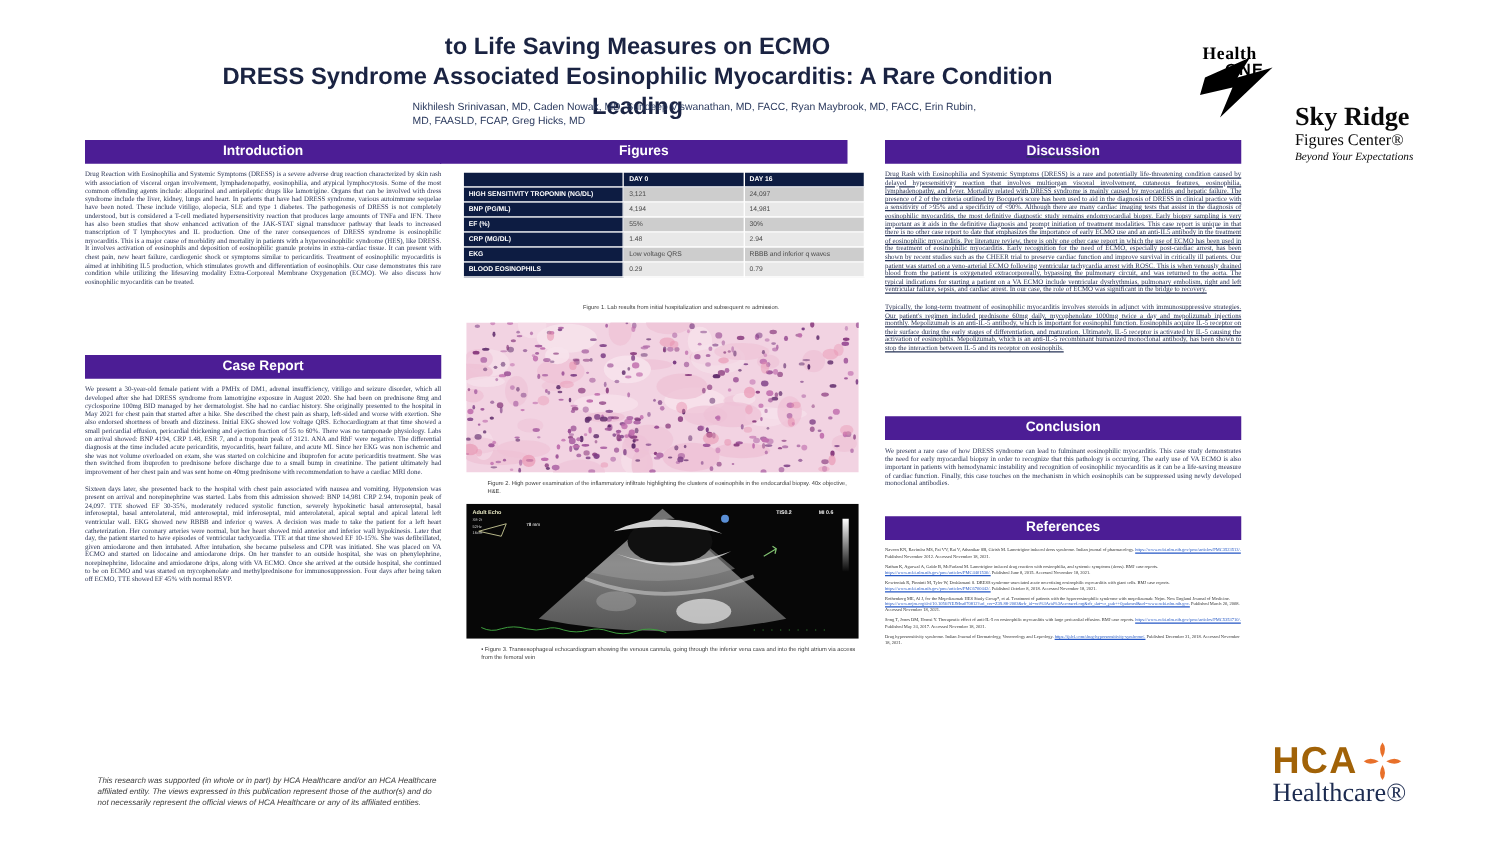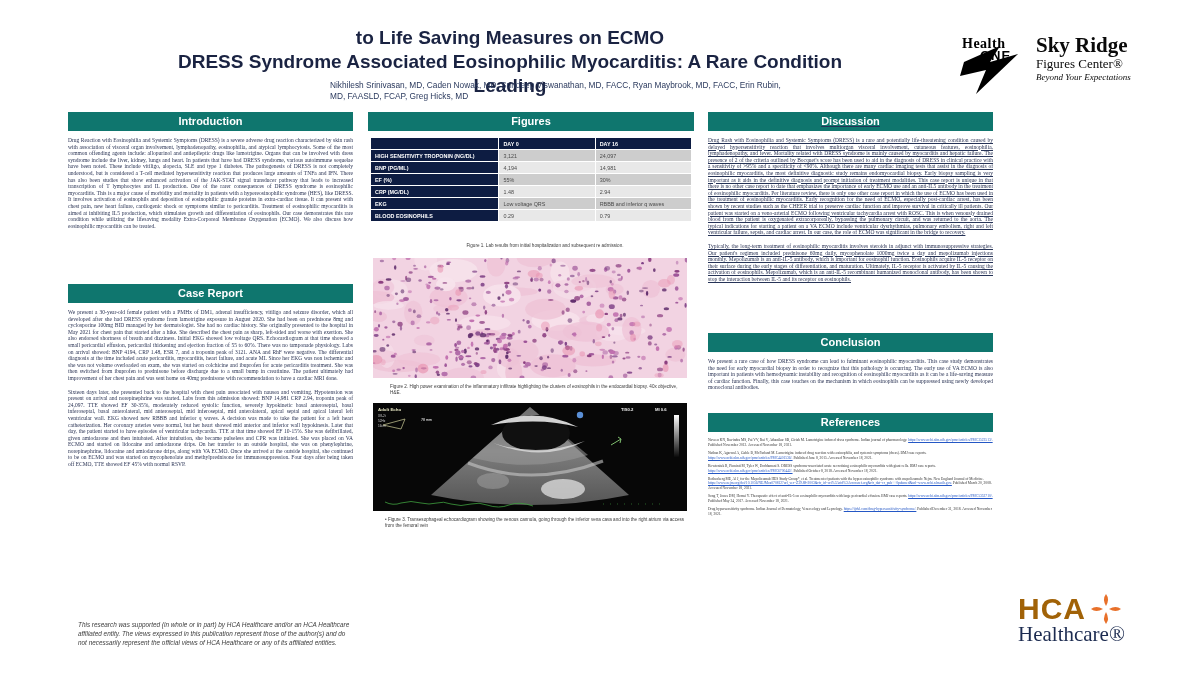--- a/index.html
+++ b/index.html
@@ -18,31 +18,31 @@
     position:absolute; left:330px; top:80px; width:470px;
     font-family:"Liberation Sans", sans-serif; font-size:8.3px; line-height:11px;
     color:#2b3a5e;
   }
   
   .healthone { position:absolute; left:956px; top:32px; width:78px; height:64px; color:#000; }
   .healthone .h1t { position:absolute; left:6px; top:4px; font-family:Liberation Serif, serif; font-weight:bold; font-size:14px; letter-spacing:.5px;}
   .healthone .h2t { position:absolute; left:24px; top:16px; font-family:"Liberation Sans", sans-serif; font-weight:bold; font-size:13px; letter-spacing:1px;}
   .healthone svg { position:absolute; left:0; top:0; }
   .skyridge { position:absolute; left:1036px; top:34px; width:160px; color:#0a0a0a; }
-  .skyridge .sr1 { font-family:"Liberation Serif", serif; font-weight:bold; font-size:21px; line-height:22px; }
+  .skyridge .sr1 { font-family:"Liberation Serif", serif; font-weight:bold; font-size:21px; line-height:22px;margin-top:48px; }
   .skyridge .sr2 { font-family:"Liberation Serif", serif; font-size:13px; line-height:15px; }
   .skyridge .sr3 { font-family:"Liberation Serif", serif; font-style:italic; font-size:9px; line-height:12px; }
   .hca { position:absolute; left:1018px; top:592px; width:150px; color:#1c2b50; }
   .hca .hca-row { display:flex; align-items:center; }
   .hca .hca-txt { font-family:"Liberation Sans", sans-serif; font-weight:bold; font-size:30px; letter-spacing:1px; color:#a16207; }
   .hca .hca-sub { font-family:"Liberation Serif", serif; font-size:21px; color:#1c2b50; margin-top:-4px; }
   
   .col { position:absolute; }
   .sec-hdr {
-    background:#0f766e; color:#ffffff; text-align:center;
+    background:#4c1d95; color:#ffffff; text-align:center;
     font-family:"Liberation Sans", sans-serif; font-weight:bold;
     font-size:11px; padding:3px 0 4px 0;
   }
   .body-txt { font-size:5.5px; line-height:6.6px; text-align:justify; color:#2a3354; margin-top:6px; }
   .body-txt + .body-txt { margin-top:7px; }
   
   .lab-table { width:100%; border-collapse:collapse; font-family:"Liberation Sans", sans-serif; }
   .lab-table th, .lab-table td { padding:2.5px 4px; vertical-align:top; border:0.5px solid #ffffff; }
   .lab-table .corner, .lab-table .day, .lab-table .rowlabel {
     background:#0d1c42; color:#ffffff; font-weight:bold; font-size:5.4px; text-align:left;
@@ -97,21 +97,21 @@
     <div class="sec-hdr">Introduction</div>
     <div class="body-txt">Drug Reaction with Eosinophilia and Systemic Symptoms (DRESS) is a severe adverse drug reaction characterized by skin rash with association of visceral organ involvement, lymphadenopathy, eosinophilia, and atypical lymphocytosis. Some of the most common offending agents include: allopurinol and antiepileptic drugs like lamotrigine. Organs that can be involved with dress syndrome include the liver, kidney, lungs and heart.  In patients that have had DRESS syndrome, various autoimmune sequelae have been noted.  These include vitiligo, alopecia, SLE and type 1 diabetes. The pathogenesis of DRESS is not completely understood, but is considered a T-cell mediated hypersensitivity reaction that produces large amounts of TNFa and IFN. There has also been studies that show enhanced activation of the JAK-STAT signal transducer pathway that leads to increased transcription of T lymphocytes and IL production. One of the rarer consequences of DRESS syndrome is eosinophilic myocarditis.  This is a major cause of morbidity and mortality in patients with a hypereosinophilic syndrome (HES), like DRESS. It involves activation of eosinophils and deposition of eosinophilic granule proteins in extra-cardiac tissue. It can present with chest pain, new heart failure, cardiogenic shock or symptoms similar to pericarditis. Treatment of eosinophilic myocarditis is aimed at inhibiting IL5 production, which stimulates growth and differentiation of eosinophils. Our case demonstrates this rare condition while utilizing the lifesaving modality Extra-Corporeal Membrane Oxygenation (ECMO). We also discuss how eosinophilic myocarditis can be treated.</div>
   </div>
 
   <div class="col" style="left:68px; top:284px; width:285px;">
     <div class="sec-hdr">Case Report</div>
     <div class="body-txt">We present a 30-year-old female patient with a PMHx of DM1, adrenal insufficiency, vitiligo and seizure disorder, which all developed after she had DRESS syndrome from lamotrigine exposure in August 2020. She had been on prednisone 8mg and cyclosporine 100mg BID managed by her dermatologist. She had no cardiac history. She originally presented to the hospital in May 2021 for chest pain that started after a hike. She described the chest pain as sharp, left-sided and worse with exertion.  She also endorsed shortness of breath and dizziness.  Initial EKG showed low voltage QRS. Echocardiogram at that time showed a small pericardial effusion, pericardial thickening and ejection fraction of 55 to 60%.  There was no tamponade physiology. Labs on arrival showed: BNP 4194, CRP 1.48, ESR 7, and a troponin peak of 3121. ANA and RhF were negative. The differential diagnosis at the time included acute pericarditis, myocarditis, heart failure, and acute MI. Since her EKG was non ischemic and she was not volume overloaded on exam, she was started on colchicine and ibuprofen for acute pericarditis treatment. She was then switched from ibuprofen to prednisone before discharge due to a small bump in creatinine. The patient ultimately had improvement of her chest pain and was sent home on 40mg prednisone with recommendation to have a cardiac MRI done.</div>
     <div class="body-txt">Sixteen days later, she presented back to the hospital with chest pain associated with nausea and vomiting. Hypotension was present on arrival and norepinephrine was started. Labs from this admission showed: BNP 14,981 CRP 2.94, troponin peak of 24,097. TTE showed EF 30-35%, moderately reduced systolic function, severely hypokinetic basal anteroseptal, basal inferoseptal, basal anterolateral, mid anteroseptal, mid inferoseptal, mid anterolateral, apical septal and apical lateral left ventricular wall. EKG showed new RBBB and inferior q waves. A decision was made to take the patient for a left heart catheterization. Her coronary arteries were normal, but her heart showed mid anterior and inferior wall hypokinesis. Later that day, the patient started to have episodes of ventricular tachycardia. TTE at that time showed EF 10-15%. She was defibrillated, given amiodarone and then intubated. After intubation, she became pulseless and CPR was initiated. She was placed on VA ECMO and started on lidocaine and amiodarone drips. On her transfer to an outside hospital, she was on phenylephrine, norepinephrine, lidocaine and amiodarone drips, along with VA ECMO. Once she arrived at the outside hospital, she continued to be on ECMO and was started on mycophenolate and methylprednisone for immunosuppression. Four days after being taken off ECMO, TTE showed EF 45% with normal RSVP.</div>
   </div>
 
-  <div class="col" style="left:368px; top:112px; width:326px;">
+  <div class="col" style="left:352px; top:112px; width:326px;">
     <div class="sec-hdr">Figures</div>
   </div>
 
   <table class="lab-table" style="position:absolute; left:370px; top:137px; width:322px;">
       <tbody>
         <tr>
           <th class="corner" style="width:40%"></th>
           <th class="day" style="width:30%">DAY 0</th>
           <th class="day" style="width:30%">DAY 16</th>
         </tr>

